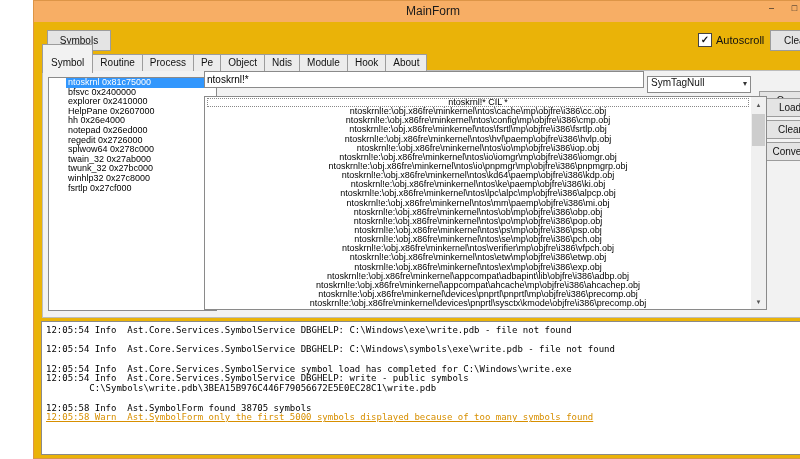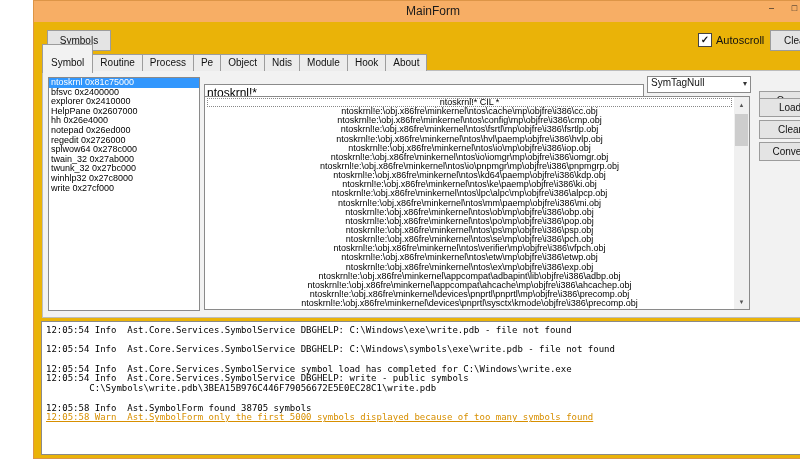--- a/index.html
+++ b/index.html
@@ -28,27 +28,27 @@
 
   
   .tabstrip{position:absolute;left:8px;top:52px;display:flex;align-items:flex-end;height:18px;z-index:2;}
   .tab{border:1px solid #9c9c9c;border-bottom:none;background:#ececec;margin-right:-1px;
     padding:2px 7px;font-size:10px;line-height:12px;color:#111;}
   .tab.selected{background:#f2f2f2;padding:12px 8px 4px;margin-bottom:-2px;}
 
   
   .panel{position:absolute;left:8px;top:69px;width:780px;height:246px;border:1px solid #bdbdbd;
     background:#f2f2f2;z-index:1;}
-  .listbox{position:absolute;background:#fff;border:1px solid #8a8a8a;overflow:hidden;}
+  .listbox{position:absolute;background:#fff;border:1px solid #8a8a8a;overflow:hidden;padding-left:17px;}
   .modules{left:5px;top:6px;width:150px;height:232px;}
   .mrow{font-size:9px;line-height:9.6px;height:9.6px;padding-left:2px;white-space:pre;color:#000;}
   .mrow.selected{background:var(--selection,#3297fd);color:#fff;}
 
-  .filter{position:absolute;left:161px;top:13px;width:434px;height:15px;border:1px solid #8a8a8a;
-    font-family:inherit;font-size:12px;padding:0 2px;background:#fff;}
+  .filter{position:absolute;left:161px;top:0;width:434px;height:15px;border:1px solid #8a8a8a;
+    font-family:inherit;font-size:10px;padding:0 2px;background:#fff;}
   .combo{position:absolute;left:604px;top:5px;width:99px;height:15px;border:1px solid #8a8a8a;
     background:#fff;font-size:10px;display:flex;align-items:flex-start;padding-left:3px;color:#111;}
   .combo-arrow{position:absolute;right:3px;top:2px;font-size:8px;color:#333;}
 
   .side{left:716px;width:62px;height:19px;}
   .query{top:20px;} .load{top:27px;} .clear2{top:49px;} .convert{top:71px;}
 
   .results{left:161px;top:25px;width:544px;height:212px;}
   .results-rows{position:absolute;left:2px;top:1px;right:17px;bottom:1px;overflow:hidden;text-align:center;}
   .rrow{font-size:9px;line-height:9.15px;height:9.15px;white-space:pre;color:#000;}
@@ -123,21 +123,21 @@
         <div class="mrow">bfsvc 0x2400000</div>
         <div class="mrow">explorer 0x2410000</div>
         <div class="mrow">HelpPane 0x2607000</div>
         <div class="mrow">hh 0x26e4000</div>
         <div class="mrow">notepad 0x26ed000</div>
         <div class="mrow">regedit 0x2726000</div>
         <div class="mrow">splwow64 0x278c000</div>
         <div class="mrow">twain_32 0x27ab000</div>
         <div class="mrow">twunk_32 0x27bc000</div>
         <div class="mrow">winhlp32 0x27c8000</div>
-        <div class="mrow">write 0x27cf000</div>
+        <div class="mrow">fsrtlp 0x27cf000</div>
       </div>
 
     <input class="filter" type="text" value="ntoskrnl!*" style="">
 
     <div class="combo">
       <span>SymTagNull</span>
       <span class="combo-arrow">▾</span>
     </div>
 
     <button class="btn side query">Query</button>

